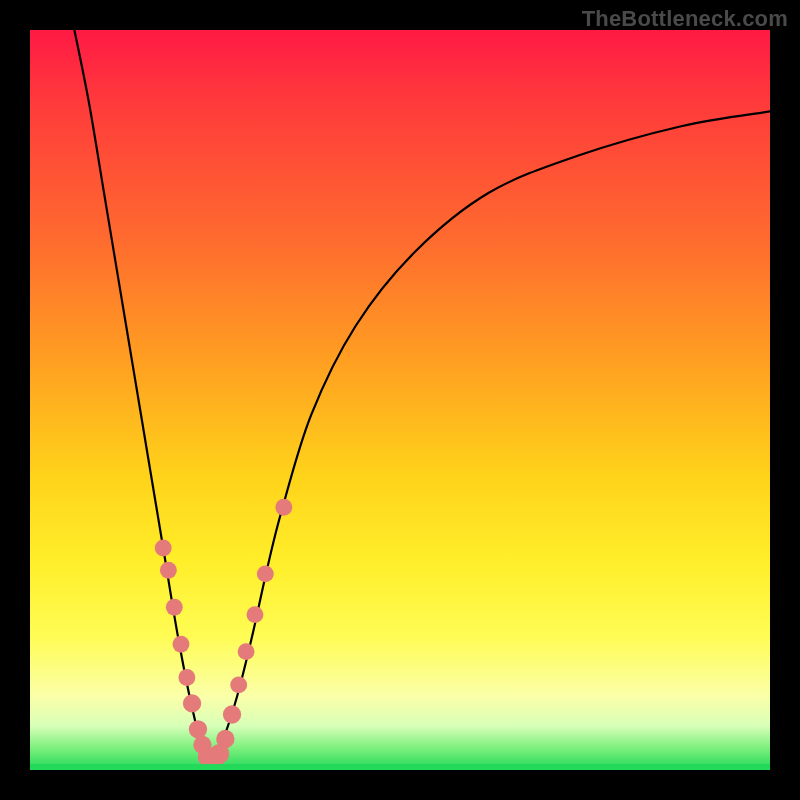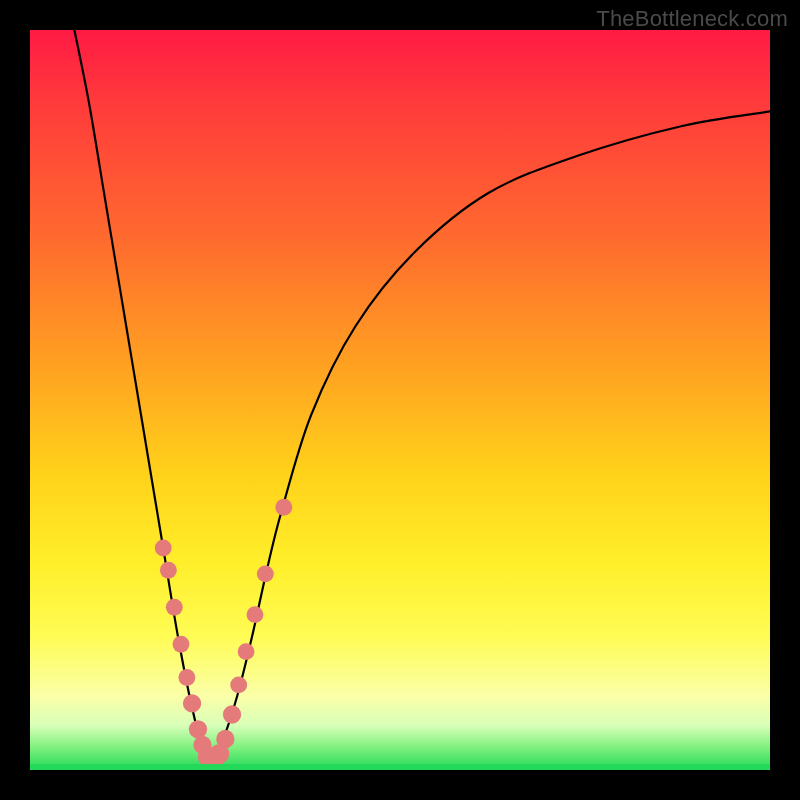--- a/index.html
+++ b/index.html
@@ -36,21 +36,21 @@
       #7ef07e 97%,
       #22d95a 100%
     );
   }
   .watermark {
     position: absolute;
     top: 6px;
     right: 12px;
     color: #4a4a4a;
     font-size: 22px;
-    font-weight: 400;
+    font-weight: 700;
     letter-spacing: 0.2px;
     user-select: none;
   }
   svg.curve-layer {
     position: absolute;
     left: 0;
     top: 0;
     width: 740px;
     height: 740px;
   }

